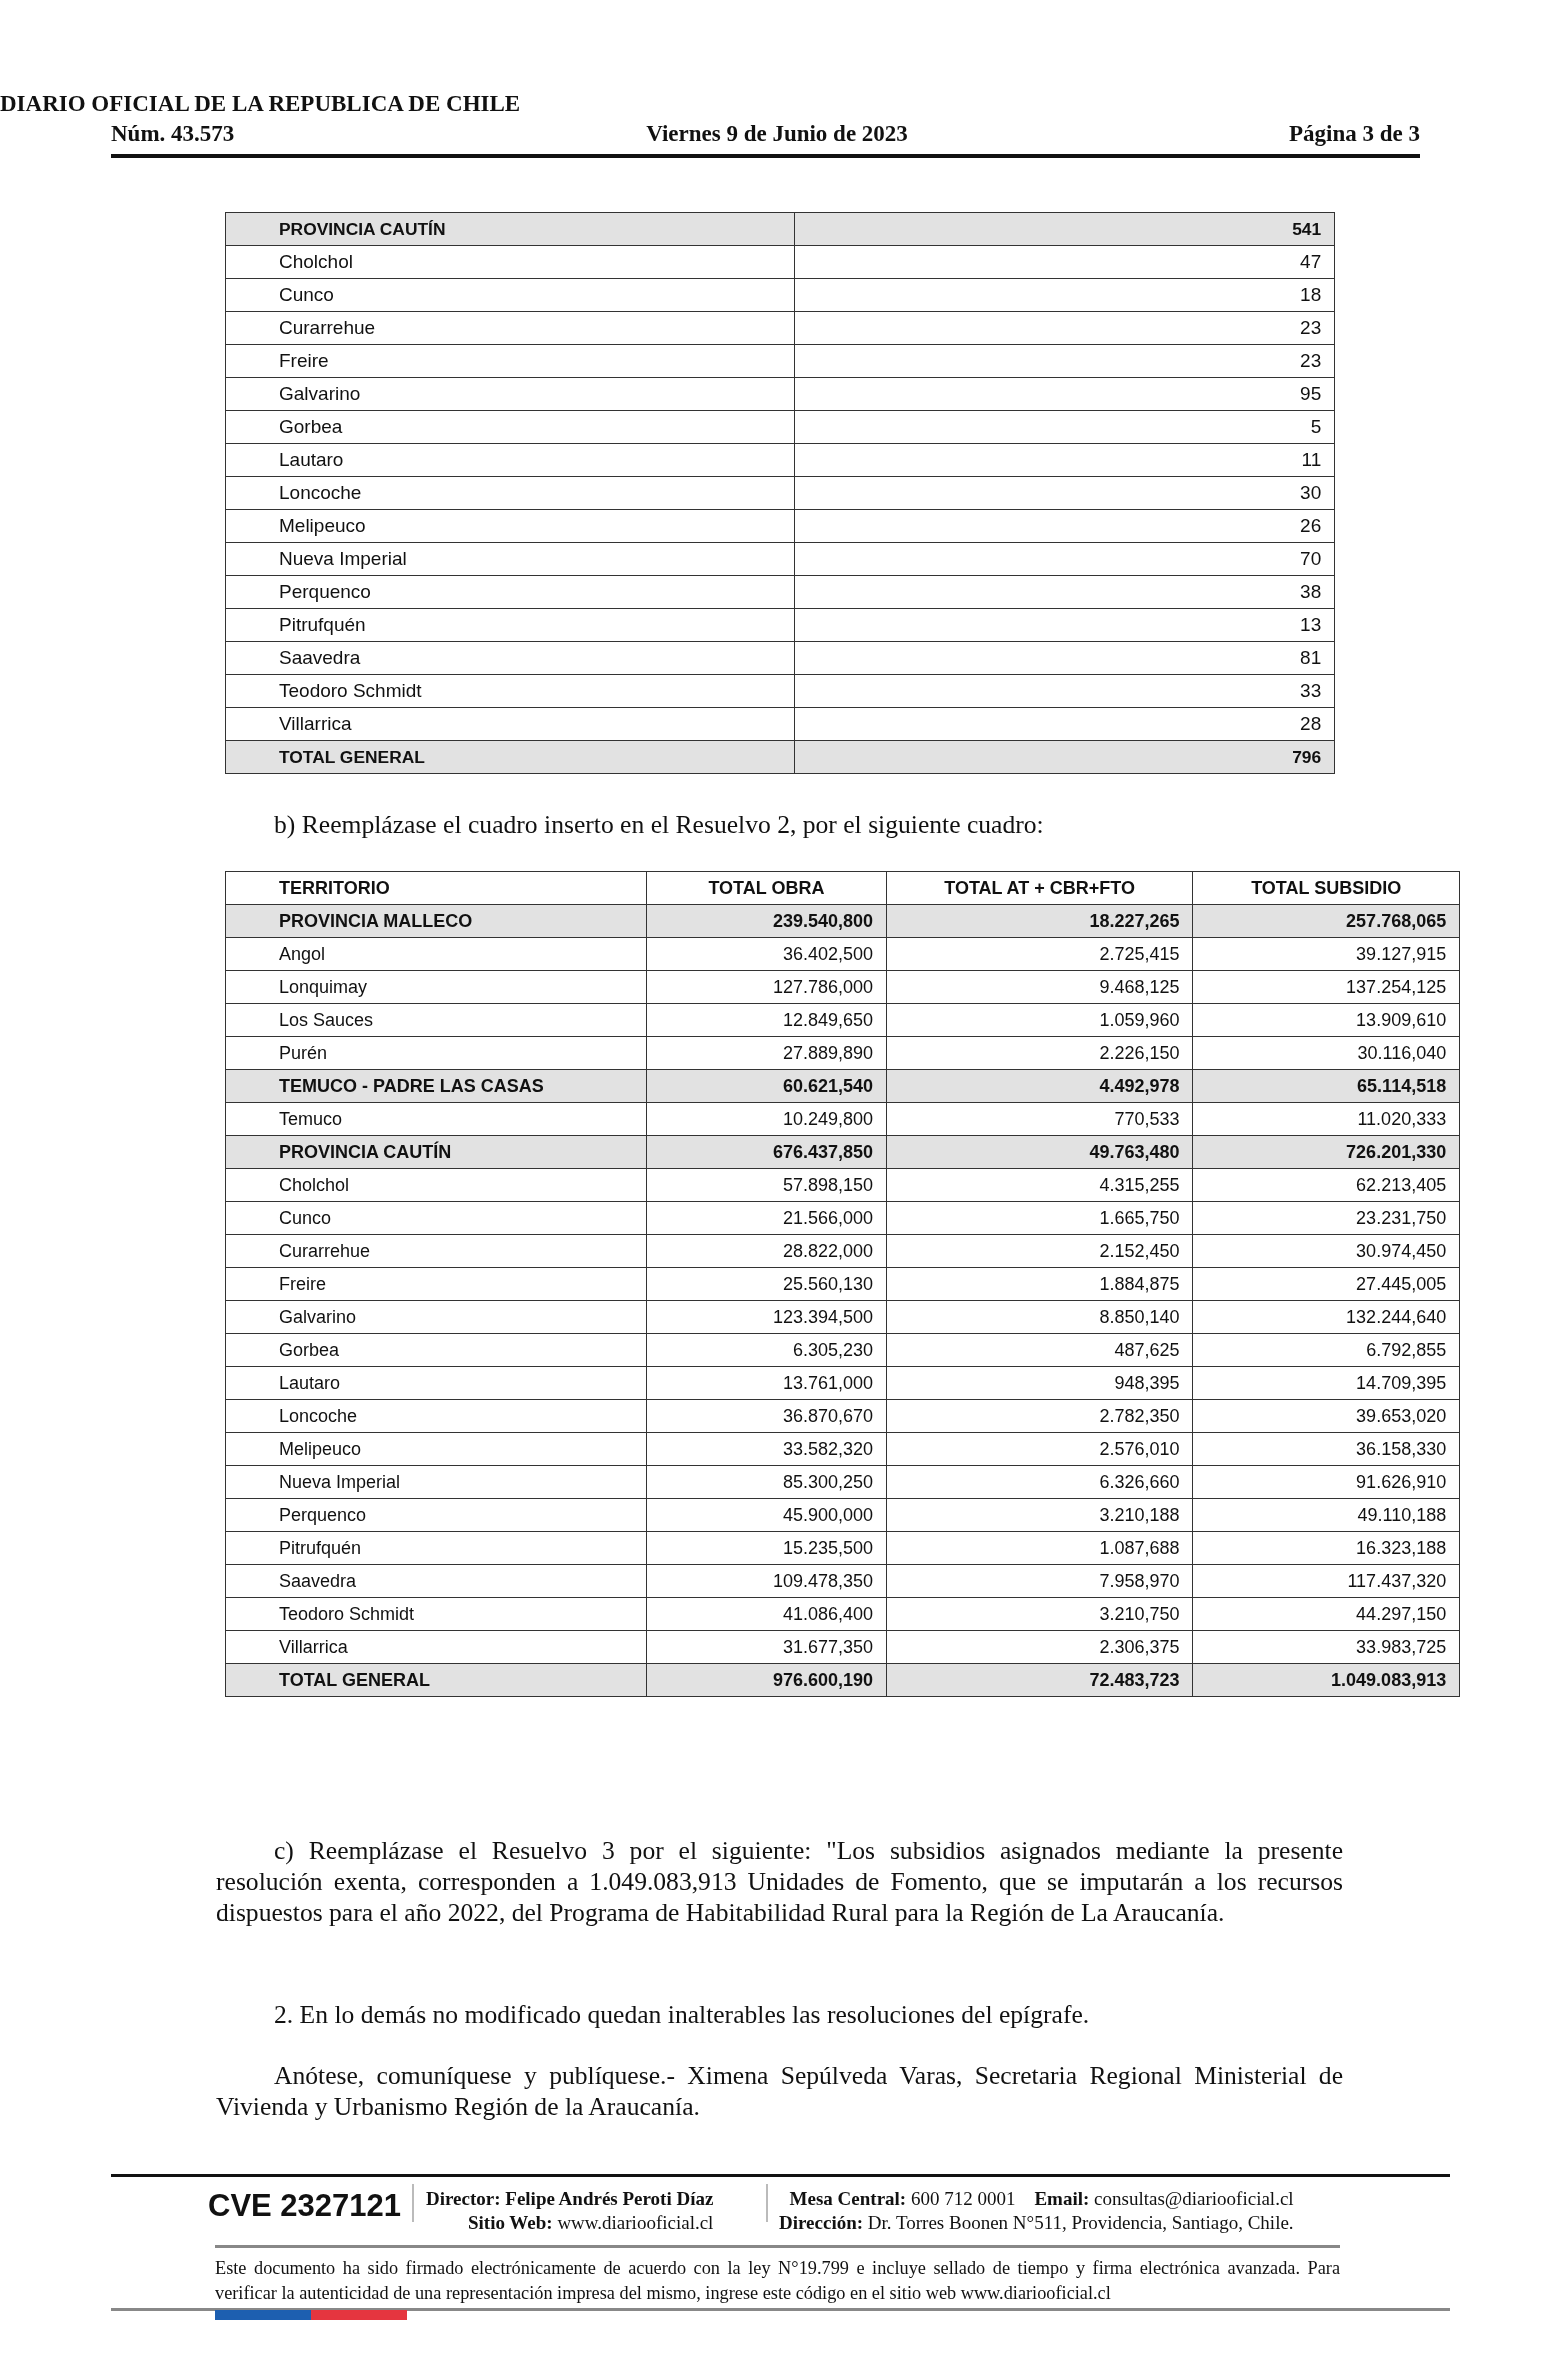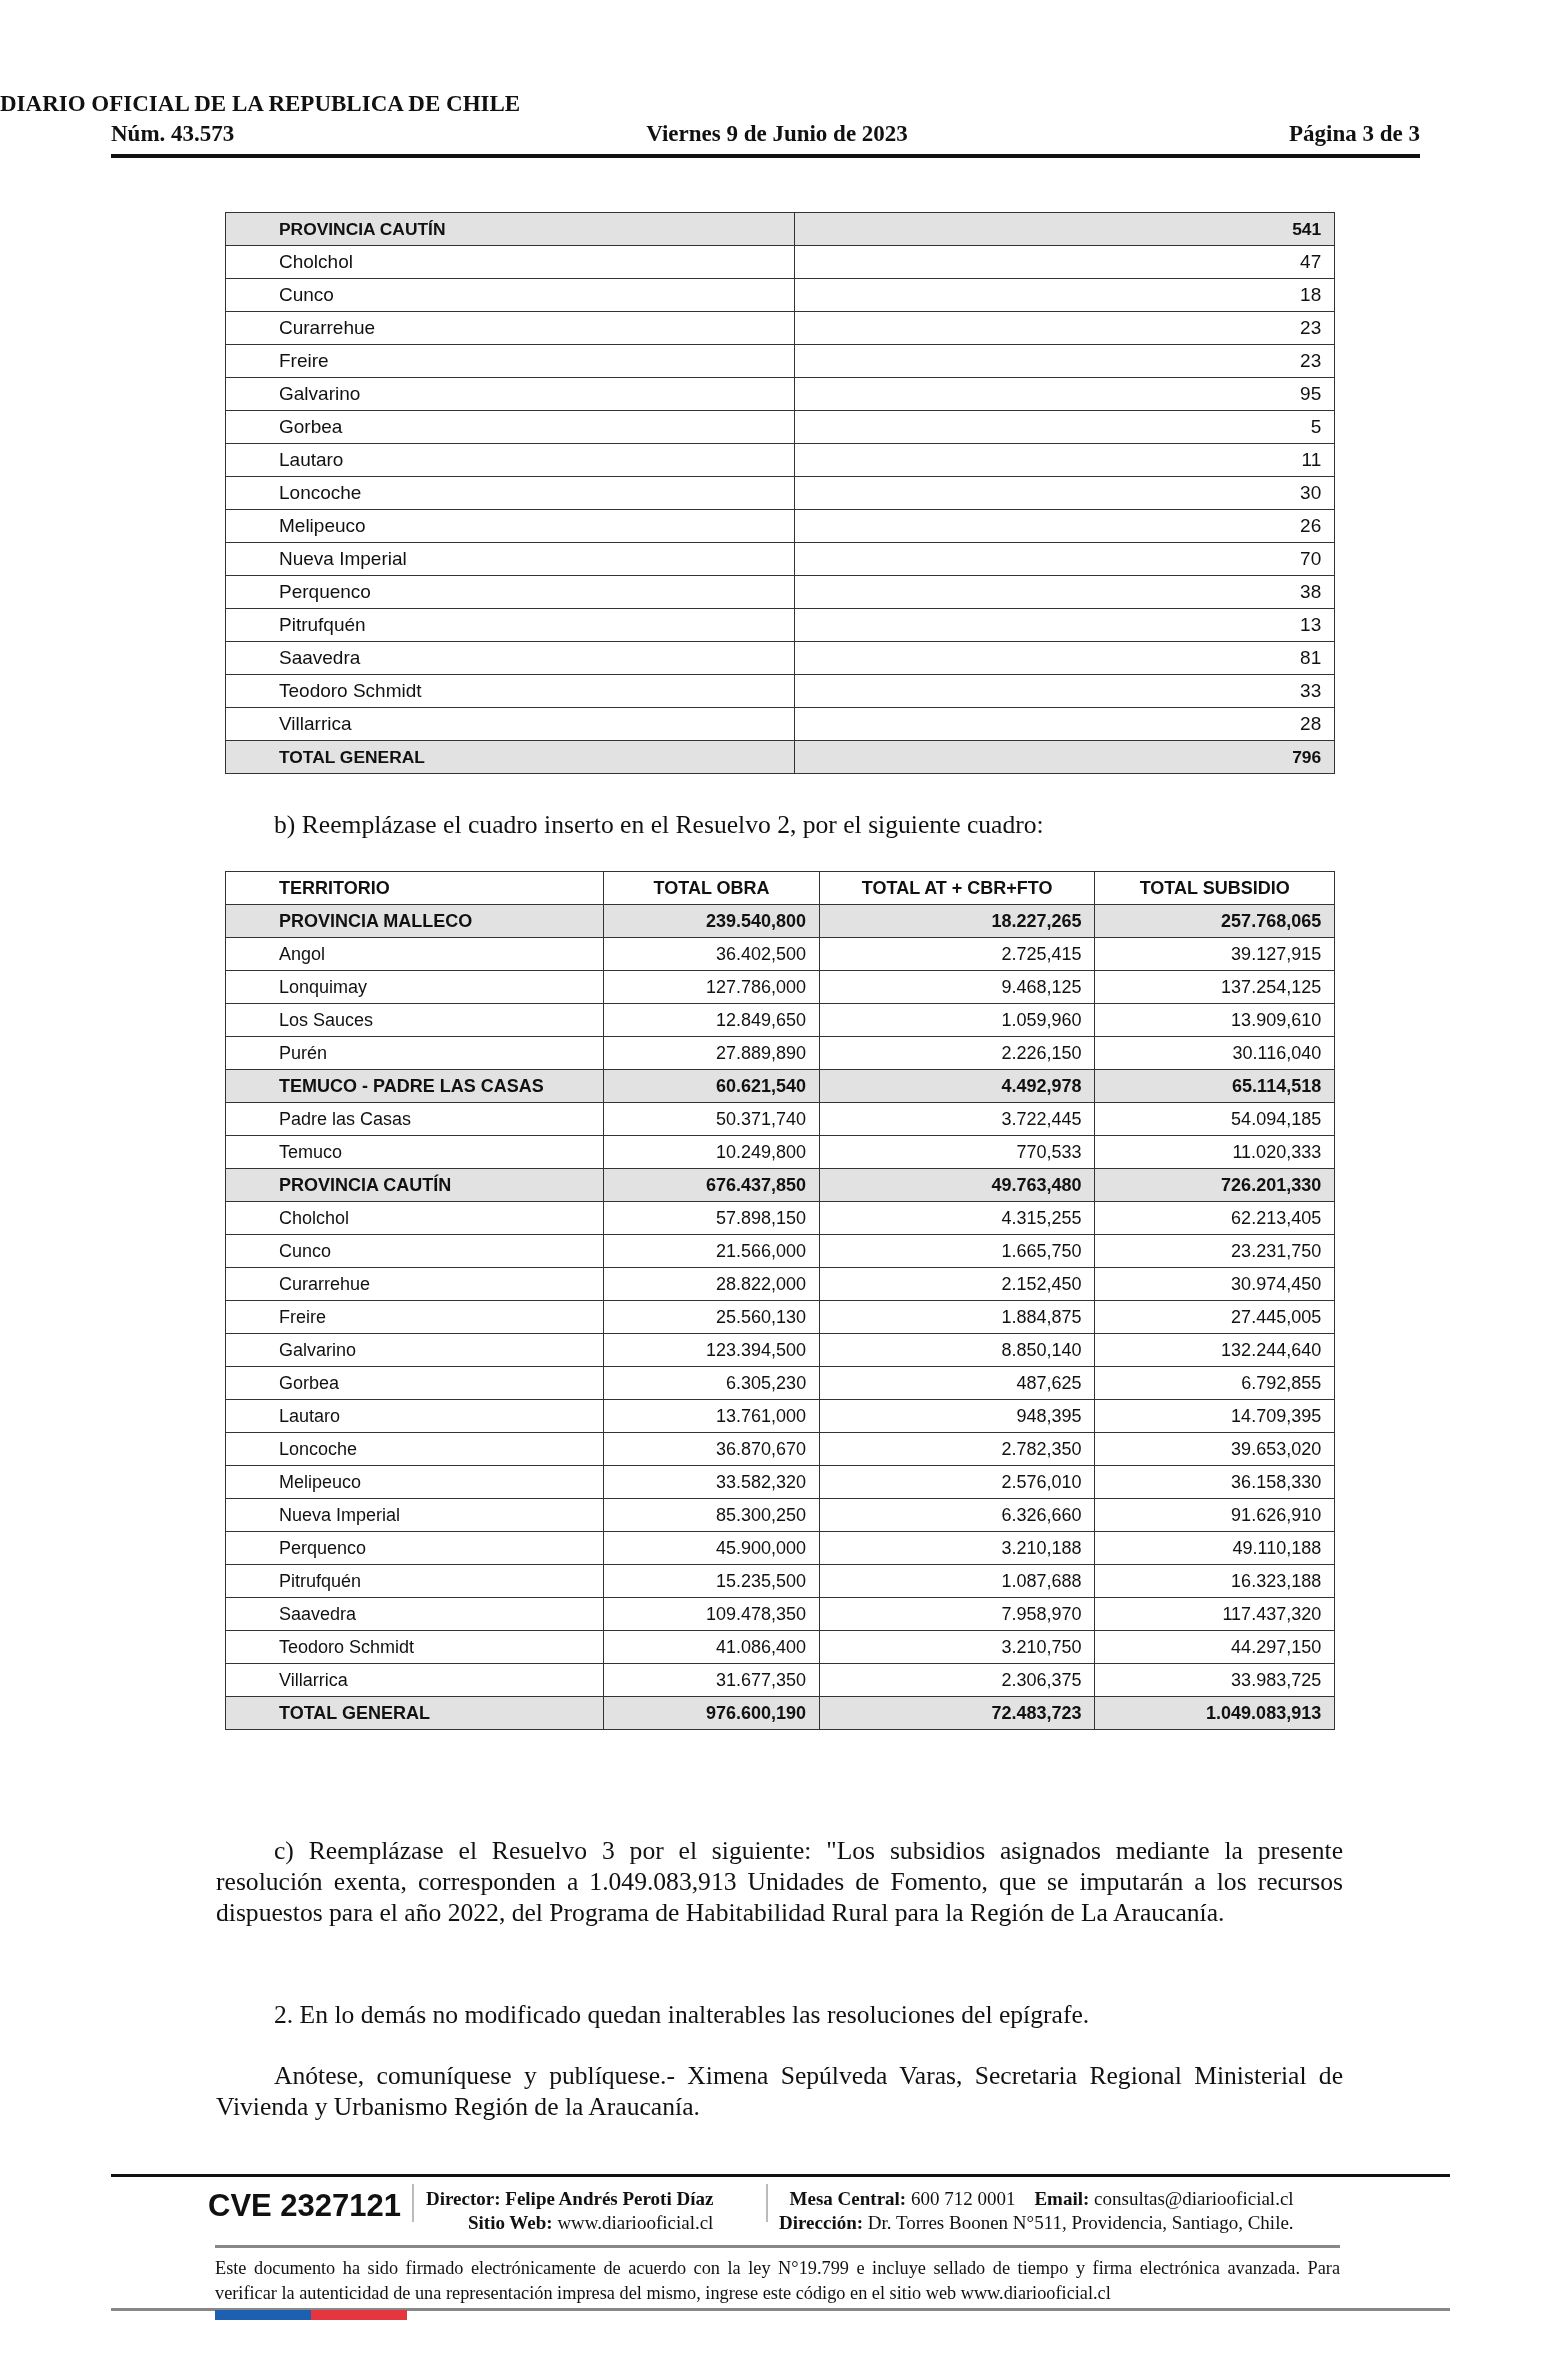--- a/index.html
+++ b/index.html
@@ -10,21 +10,21 @@
   .hdr-rule{left:111px;width:1309px;top:154px;height:3.7px;background:#111;}
   table{border-collapse:collapse;font-family:"Liberation Sans",sans-serif;position:absolute;}
   td{border:1.8px solid #333;height:31px;padding:0;font-size:19px;}
   td.name{padding-left:53px;}
   td.num{text-align:right;padding-right:12.8px;}
   tr.bold td{font-weight:bold;font-size:17.4px;background:#e2e2e2;}
   tr.head td{font-weight:bold;font-size:17.4px;background:#fff;}
   tr.head td.c{text-align:center;}
   #t1{left:225px;top:212px;width:1110px;}
   #t1 td{height:32px;}
-  #t2{left:225px;top:871px;width:1110px;}
+  #t2{left:225px;top:871px;width:1235px;}
   #t2 td{font-size:18px;height:32px;}
   #t2 td.name{padding-left:53px;}
   .para{left:216px;width:1127px;font-size:25.6px;line-height:31px;text-align:justify;}
   .para .ind{display:inline-block;width:58px;}
   .f-rule{background:#111;}
   .cve{font-family:"Liberation Sans",sans-serif;font-weight:bold;font-size:31px;}
   .fsmall{font-size:19px;line-height:24px;text-align:right;}
   .fnote{font-size:18.3px;line-height:25px;text-align:justify;}
 </style>
 </head>
@@ -159,26 +159,20 @@
         <td class="name">Purén</td>
         <td class="num">27.889,890</td>
         <td class="num">2.226,150</td>
         <td class="num">30.116,040</td>
       </tr>
       <tr class="bold">
         <td class="name">TEMUCO - PADRE LAS CASAS</td>
         <td class="num">60.621,540</td>
         <td class="num">4.492,978</td>
         <td class="num">65.114,518</td>
-      </tr>
-      <tr>
-        <td class="name">Padre las Casas</td>
-        <td class="num">50.371,740</td>
-        <td class="num">3.722,445</td>
-        <td class="num">54.094,185</td>
       </tr>
       <tr>
         <td class="name">Temuco</td>
         <td class="num">10.249,800</td>
         <td class="num">770,533</td>
         <td class="num">11.020,333</td>
       </tr>
       <tr class="bold">
         <td class="name">PROVINCIA CAUTÍN</td>
         <td class="num">676.437,850</td>

